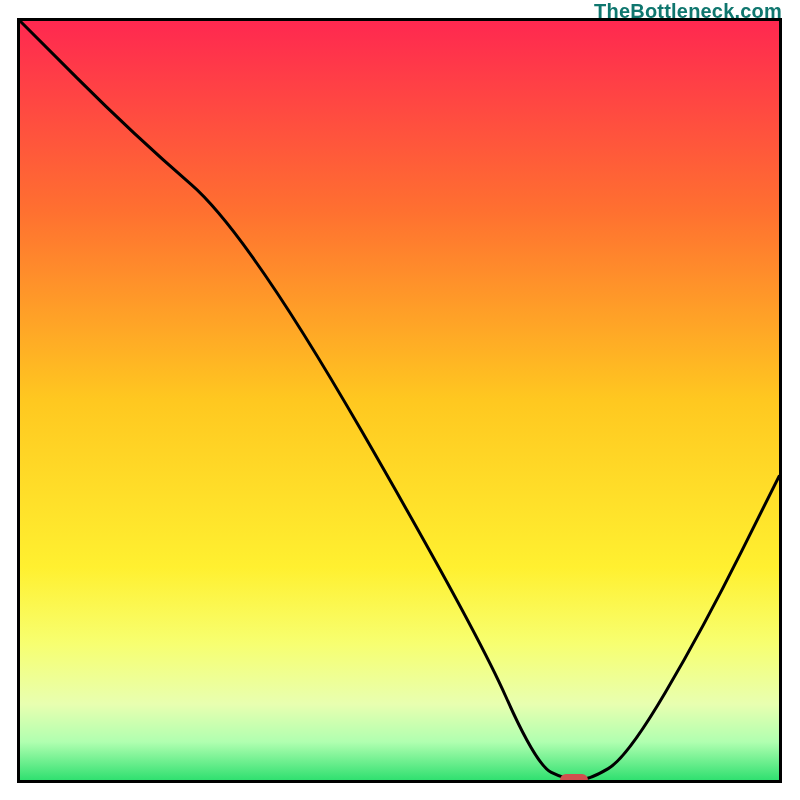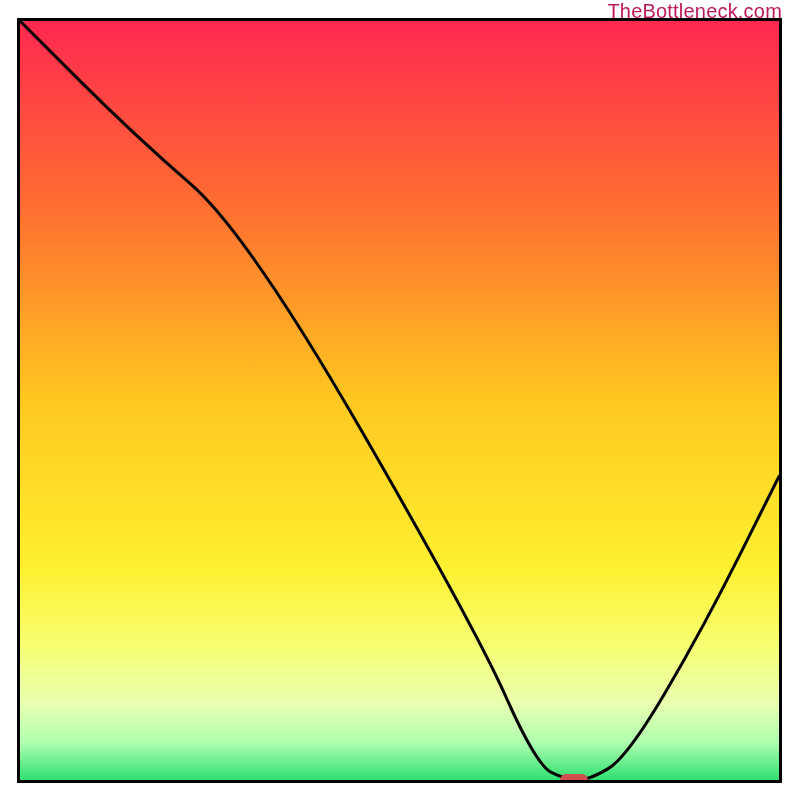--- a/index.html
+++ b/index.html
@@ -26,22 +26,22 @@
     top: 21px;
     width: 759px;  
     height: 759px;
     overflow: hidden;
   }
   .watermark {
     position: absolute;
     top: 0px;
     right: 18px;
     font-size: 20px;
-    font-weight: 400;
-    color: #be185d;
+    font-weight: 700;
+    color: #0f766e;
     letter-spacing: 0.2px;
   }
   svg.gradient-svg {
     position: absolute;
     inset: 0;
     width: 759px;
     height: 759px;
   }
   svg.curve-svg {
     position: absolute;

